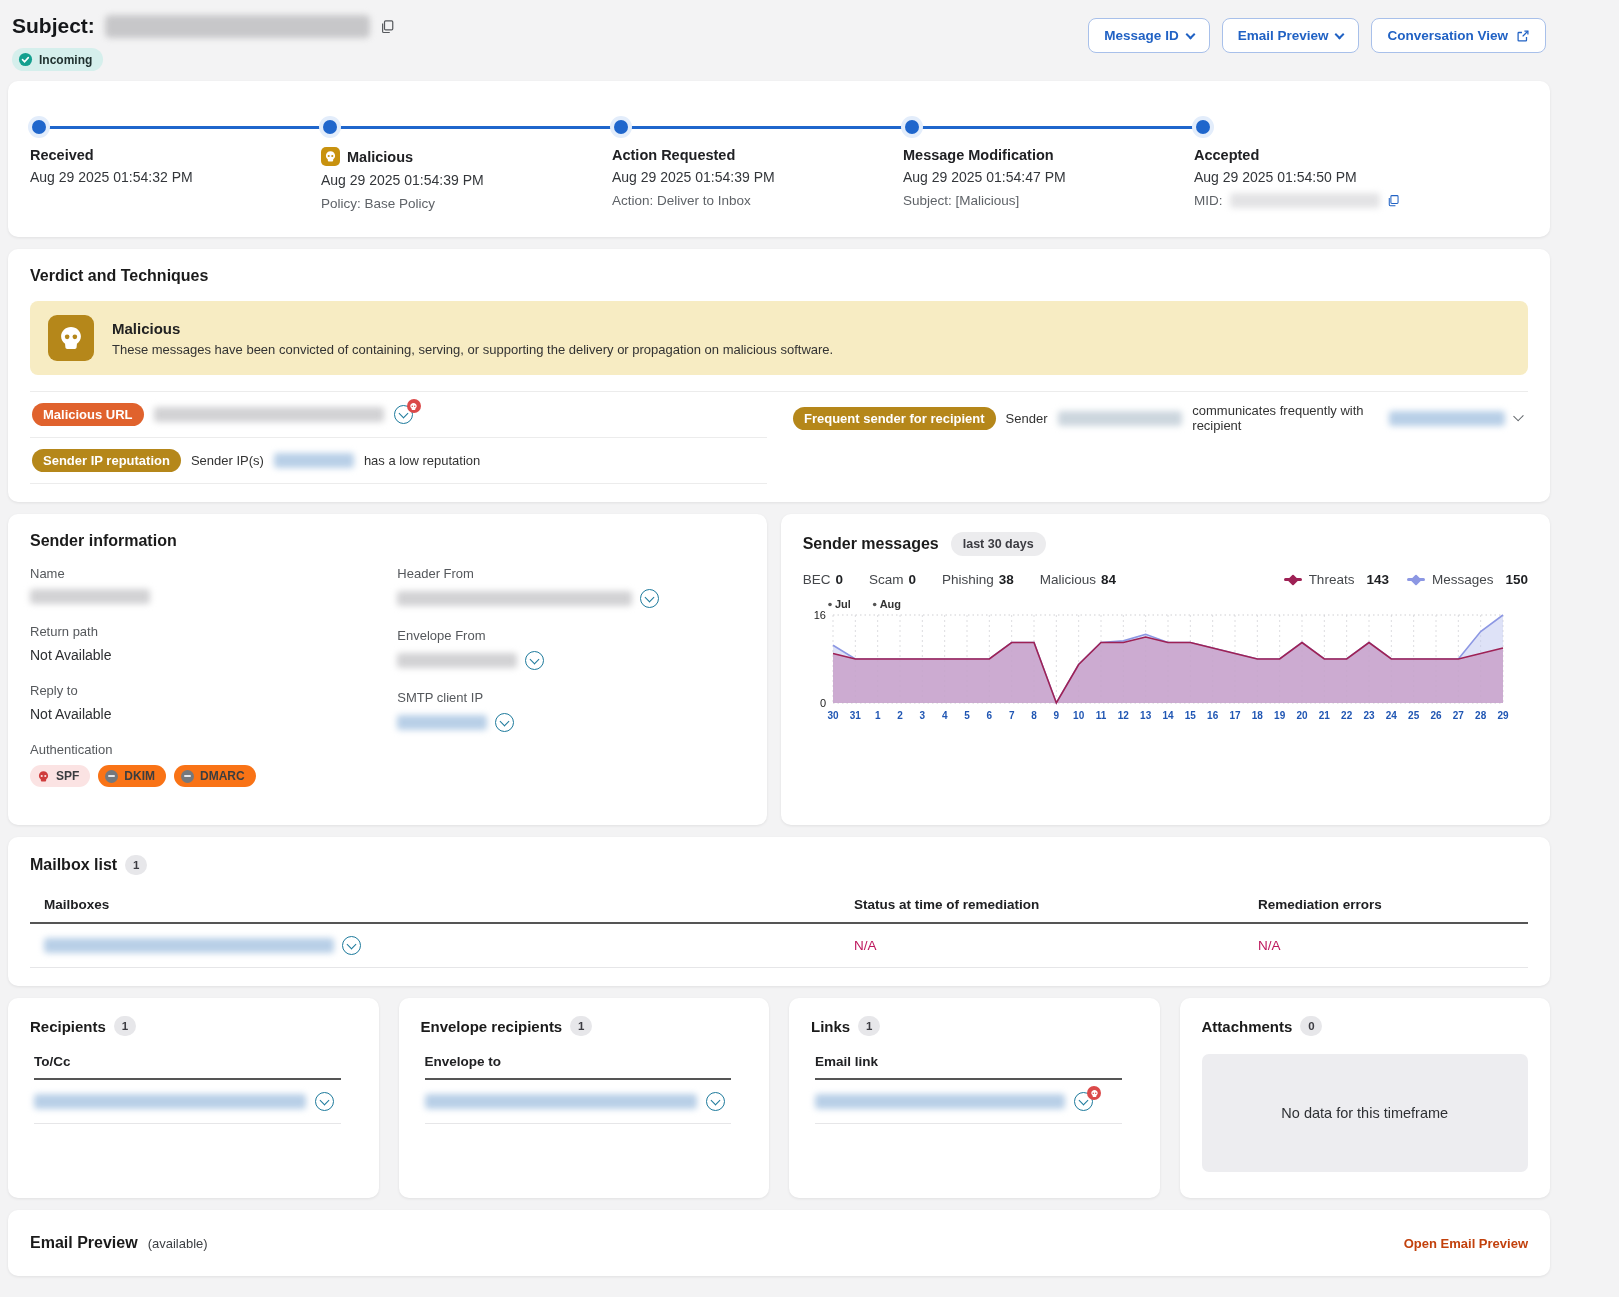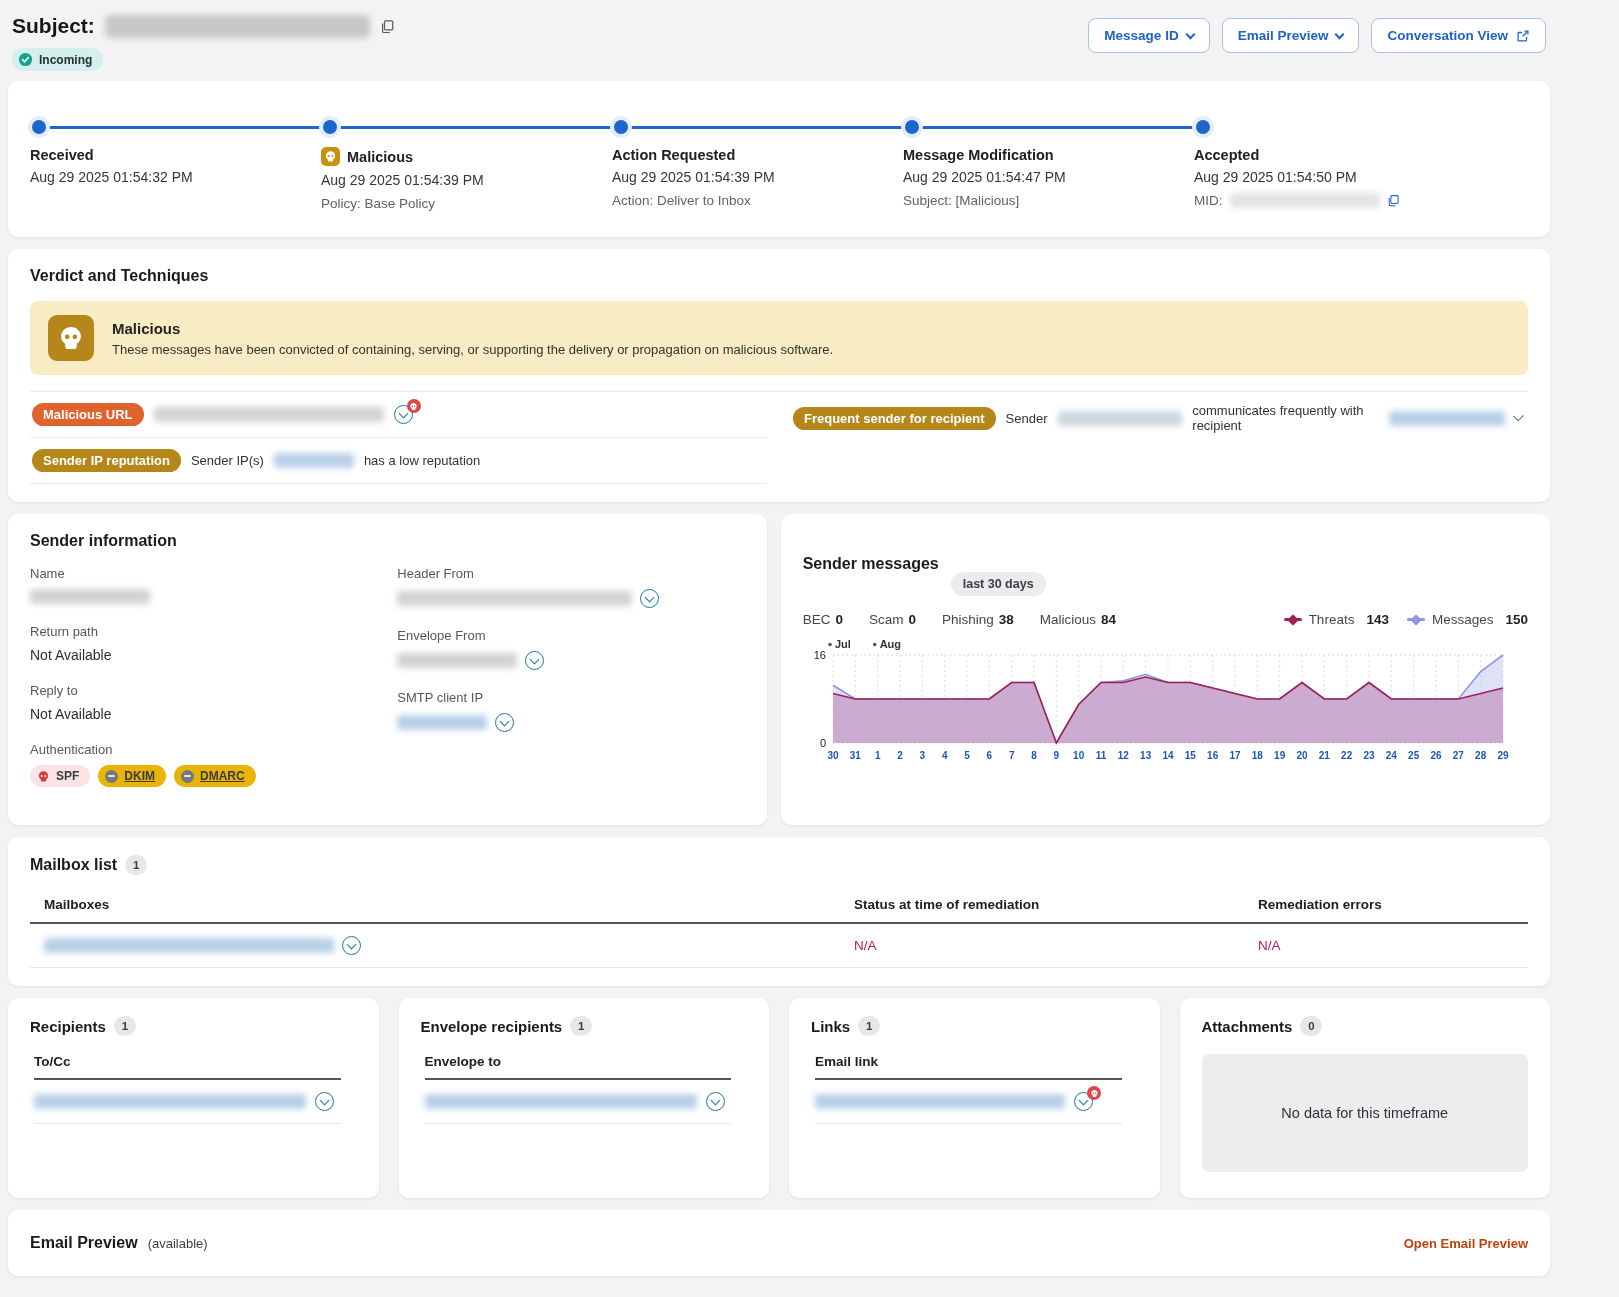--- a/index.html
+++ b/index.html
@@ -64,26 +64,26 @@
   .two-col { display:grid; grid-template-columns:49.2% 1fr; gap:14px; }
   .two-col .card { margin-bottom:0; }
   .si-grid { display:grid; grid-template-columns:1fr 1fr; column-gap:20px; margin-top:16px; }
   .field { margin-bottom:20px; }
   .field-label { font-size:13px; color:#55585c; margin-bottom:8px; }
   .field-value { font-size:14px; color:#2c2e31; display:flex; align-items:center; gap:8px; }
   .redact.r-name{width:120px} .redact.r-hfrom{width:235px} .redact.r-efrom{width:120px} .redact.r-smtp{width:90px}
   .auth { display:flex; gap:8px; }
   .ab { display:inline-flex; align-items:center; gap:6px; border-radius:13px; padding:4px 11px 4px 7px; font-size:12px; font-weight:bold; color:#3a3d40; }
   .ab.fail { background:#fbe3e3; }
-  .ab.none { background:#eab308;text-decoration:underline; }
+  .ab.none { background:#f97316; }
   .none-ic { display:inline-flex; width:13px; height:13px; border-radius:50%; background:#74787d; align-items:center; justify-content:center; }
   .none-ic::after { content:''; width:7px; height:2px; background:#e6e7ea; border-radius:1px; }
 
   .sm-head { display:flex; align-items:center; gap:12px; }
-  .tf-pill { background:#ececee; border-radius:13px; padding:5px 12px; font-size:12.5px; font-weight:bold; color:#3c3c42;margin-top:40px; }
+  .tf-pill { background:#ececee; border-radius:13px; padding:5px 12px; font-size:12.5px; font-weight:bold; color:#3c3c42; }
   .sm-stats { display:flex; justify-content:space-between; align-items:center; margin-top:16px; font-size:13.5px; color:#44474b; }
   .stats-left { display:flex; gap:26px; }
   .stat b, .lg b { color:#1d1f22; margin-left:5px; }
   .lgnd { display:flex; gap:18px; align-items:center; }
   .lg { display:flex; align-items:center; gap:7px; }
   .lgmark { display:inline-block; width:18px; height:3px; border-radius:2px; position:relative; }
   .lgmark::before { content:''; position:absolute; left:5px; top:-2.5px; width:8px; height:8px; transform:rotate(45deg); background:inherit; border-radius:1px; }
   #sm-chart { margin-top:10px; display:block; }
   .xtick { font:bold 10px "Liberation Sans","DejaVu Sans",sans-serif; fill:#2056b3; }
   .ytick { font:11px "Liberation Sans","DejaVu Sans",sans-serif; fill:#222; }

